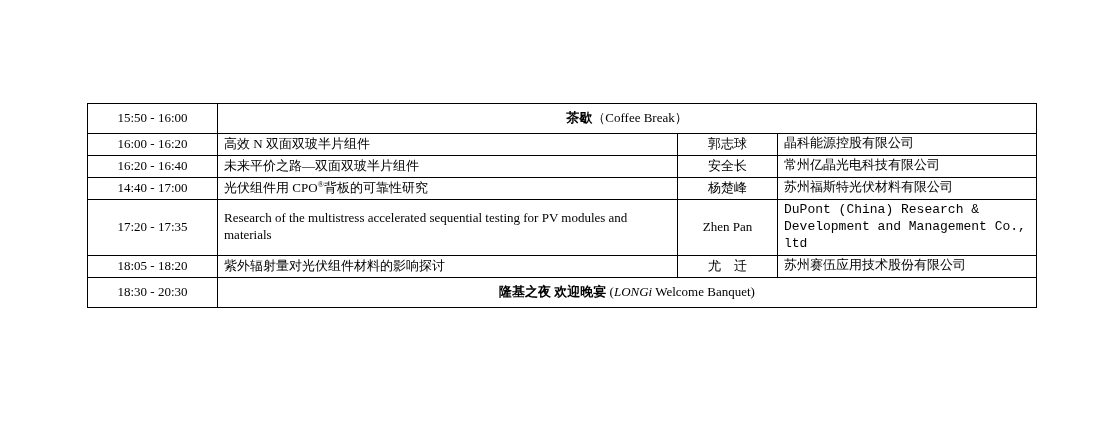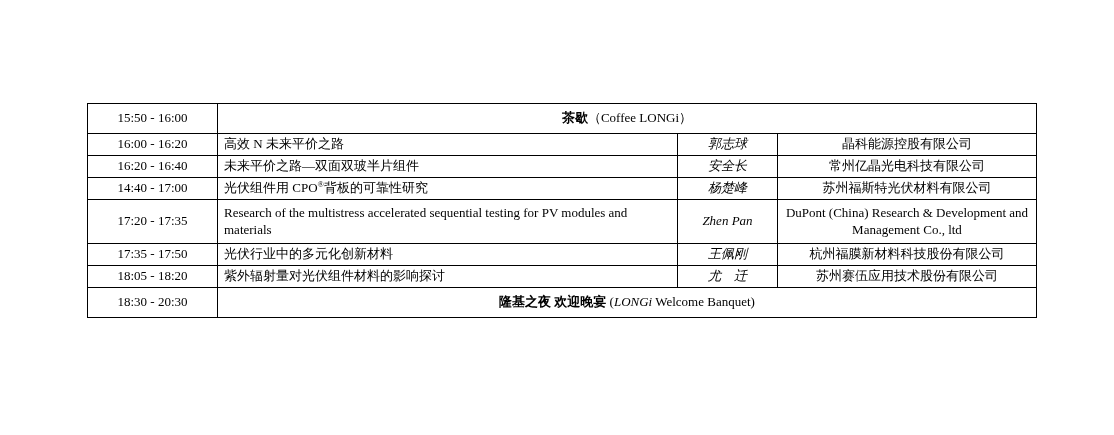--- a/index.html
+++ b/index.html
@@ -29,22 +29,22 @@
     vertical-align: middle;
     padding: 2px 6px;
     overflow: hidden;
   }
   .col-time    { width: 130px; }
   .col-title   { width: 460px; }
   .col-speaker { width: 100px; }
   .col-company { width: 259px; }
   td.time    { text-align: center; padding: 2px 2px; }
   td.title   { text-align: left; }
-  td.speaker { text-align: center; font-style: italic; }
-  td.company { text-align: center; }
+  td.speaker { text-align: center; }
+  td.company { text-align: left; font-family: Liberation Mono, monospace; }
   td.title-en { font-size: 12.5px; }
   tr.r-first { height: 30px; }
   tr.r-std   { height: 22px; }
   tr.r-tall  { height: 44px; }
   tr.r-last  { height: 30px; }
   td.merged {
     text-align: center;
     font-size: 14px;
   }
   .zh-bold { font-weight: bold; }
@@ -63,26 +63,26 @@
     <colgroup>
       <col class="col-time">
       <col class="col-title">
       <col class="col-speaker">
       <col class="col-company">
     </colgroup>
     <tbody>
 
       <tr class="r-first">
         <td class="time">15:50 - 16:00</td>
-        <td class="merged" colspan="3"><span class="zh-bold">茶歇</span><span>（Coffee LONGi）</span></td>
+        <td class="merged" colspan="3"><span class="zh-bold">茶歇</span><span>（Coffee Break）</span></td>
       </tr>
 
       <tr class="r-std">
         <td class="time">16:00 - 16:20</td>
-        <td class="title">高效 N 未来平价之路</td>
+        <td class="title">高效 N 双面双玻半片组件</td>
         <td class="speaker">郭志球</td>
         <td class="company">晶科能源控股有限公司</td>
       </tr>
 
       <tr class="r-std">
         <td class="time">16:20 - 16:40</td>
         <td class="title">未来平价之路—双面双玻半片组件</td>
         <td class="speaker">安全长</td>
         <td class="company">常州亿晶光电科技有限公司</td>
       </tr>
@@ -95,26 +95,20 @@
       </tr>
 
 
       <tr class="r-tall">
         <td class="time">17:20 - 17:35</td>
         <td class="title title-en">Research of the multistress accelerated sequential testing for PV modules and materials</td>
         <td class="speaker">Zhen Pan</td>
         <td class="company title-en">DuPont (China) Research &amp; Development and Management Co., ltd</td>
       </tr>
 
-      <tr class="r-std">
-        <td class="time">17:35 - 17:50</td>
-        <td class="title">光伏行业中的多元化创新材料</td>
-        <td class="speaker">王佩刚</td>
-        <td class="company">杭州福膜新材料科技股份有限公司</td>
-      </tr>
 
 
       <tr class="r-std">
         <td class="time">18:05 - 18:20</td>
         <td class="title">紫外辐射量对光伏组件材料的影响探讨</td>
         <td class="speaker">尤　迁</td>
         <td class="company">苏州赛伍应用技术股份有限公司</td>
       </tr>
 
       <tr class="r-last">

